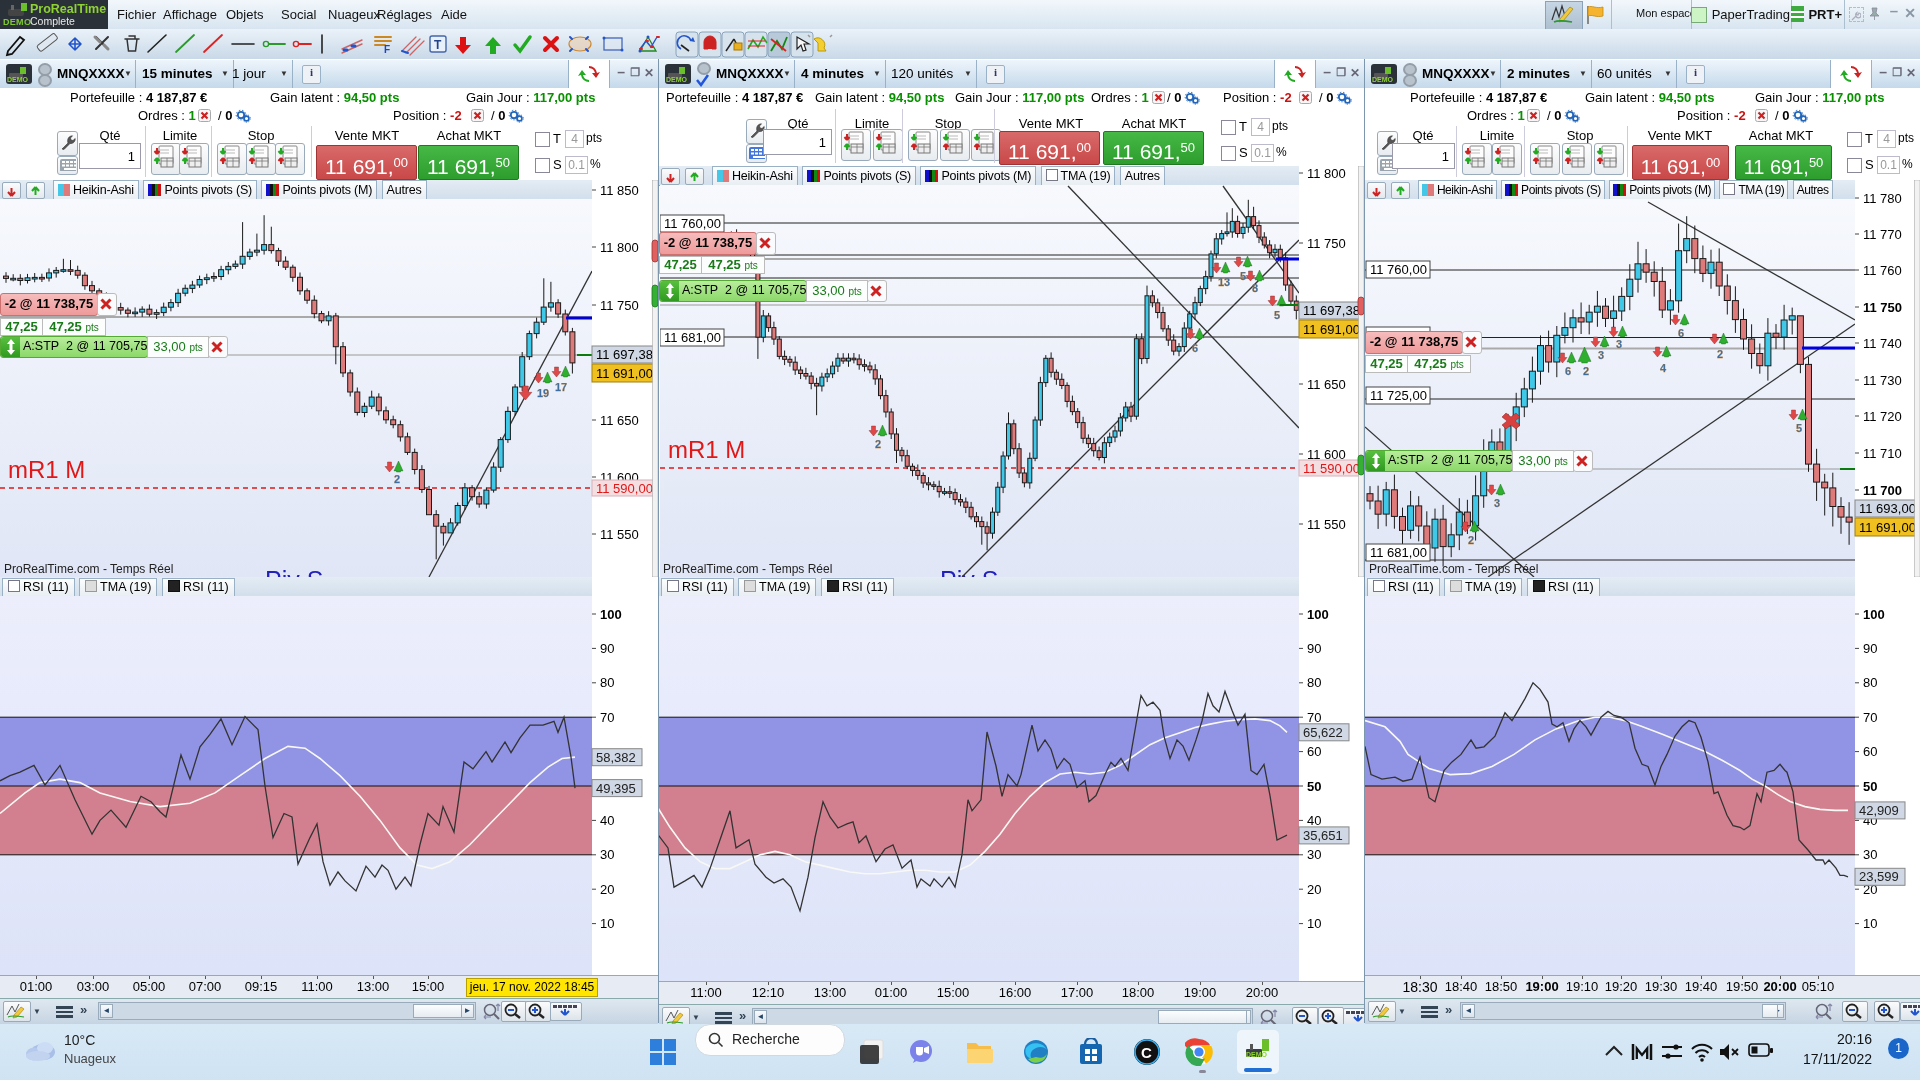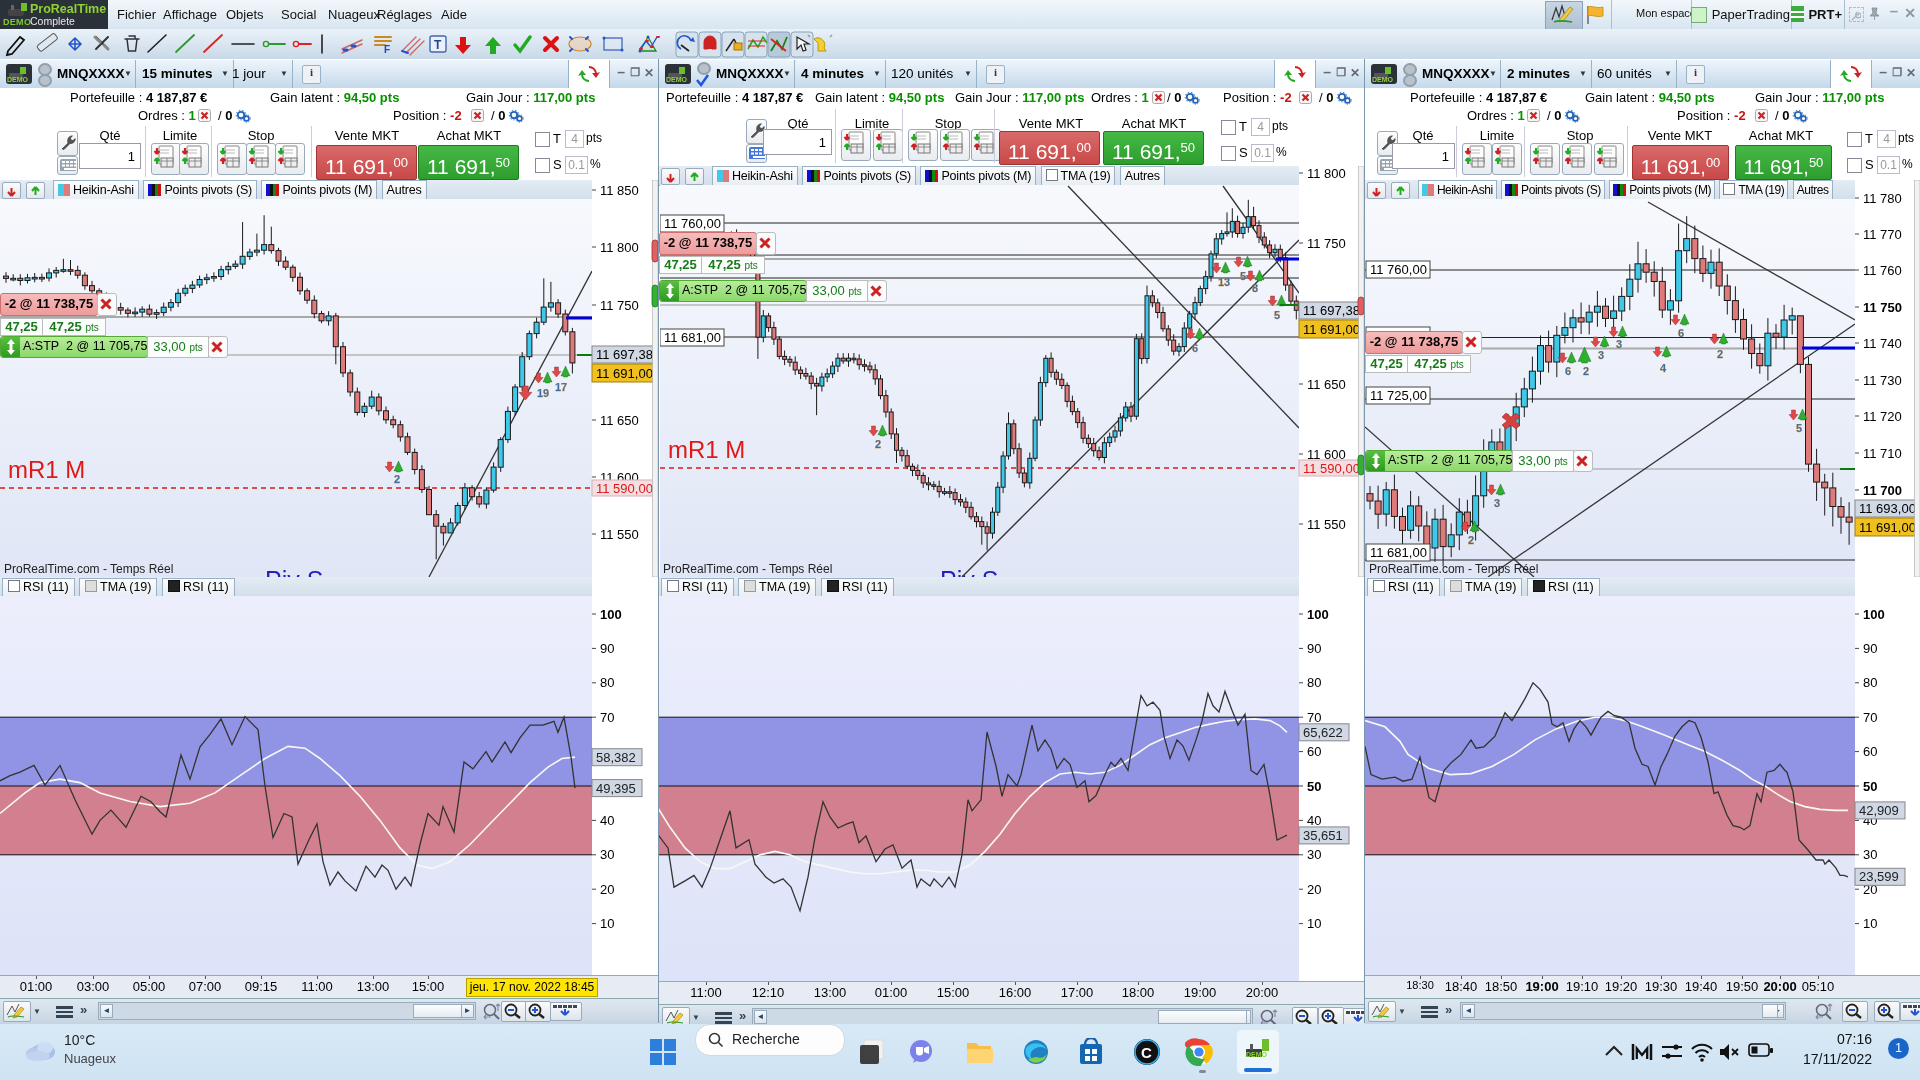--- a/index.html
+++ b/index.html
@@ -1663,21 +1663,21 @@
       <line x1="1855" y1="614" x2="1859" y2="614" stroke="#444" stroke-width="1"></line>
       <text x="1863" y="618.5" font-size="13" font-weight="bold" fill="#000">100</text>
       <rect x="1855" y="801.9" width="50" height="17" fill="#cfd8e4" stroke="#888" stroke-width="1"></rect>
       <text x="1859" y="814.9" font-size="13" fill="#222">42,909</text>
       <rect x="1855" y="868.3" width="50" height="17" fill="#cfd8e4" stroke="#888" stroke-width="1"></rect>
       <text x="1859" y="881.3" font-size="13" fill="#222">23,599</text>
     </g>
   </svg>
 
 <div style="position:absolute;left:1365px;top:975px;width:555px;height:23px;background:#e7ecf4;border-top:1px solid #98a8bc">
-    <div style="position:absolute;left:27px;top:3px;width:56px;text-align:center;font-size:11px">18:30</div>
+    <div style="position:absolute;left:27px;top:3px;width:56px;text-align:center;font-size:14px">18:30</div>
     <div style="position:absolute;left:55px;top:0;height:3px;border-left:1px solid #555"></div>
     <div style="position:absolute;left:68px;top:3px;width:56px;text-align:center;font-size:13px">18:40</div>
     <div style="position:absolute;left:96px;top:0;height:3px;border-left:1px solid #555"></div>
     <div style="position:absolute;left:108px;top:3px;width:56px;text-align:center;font-size:13px">18:50</div>
     <div style="position:absolute;left:136px;top:0;height:3px;border-left:1px solid #555"></div>
     <div style="position:absolute;left:149px;top:3px;width:56px;text-align:center;font-weight:bold;font-size:13px">19:00</div>
     <div style="position:absolute;left:177px;top:0;height:3px;border-left:1px solid #555"></div>
     <div style="position:absolute;left:189px;top:3px;width:56px;text-align:center;font-size:13px">19:10</div>
     <div style="position:absolute;left:217px;top:0;height:3px;border-left:1px solid #555"></div>
     <div style="position:absolute;left:228px;top:3px;width:56px;text-align:center;font-size:13px">19:20</div>
@@ -1832,16 +1832,16 @@
     </svg>
   <svg style="position:absolute;left:1717px;top:17px" width="26" height="22">
       <path d="M3 8 v6 h4 l5 5 V3 L7 8 z" fill="#111"></path>
       <path d="M15 8 l6 6 m0 -6 l-6 6" stroke="#111" stroke-width="1.8"></path>
     </svg>
   <svg style="position:absolute;left:1748px;top:18px" width="26" height="18">
       <rect x="1" y="2" width="20" height="12" rx="3" fill="none" stroke="#111" stroke-width="1.6"></rect>
       <rect x="22" y="6" width="3" height="5" rx="1" fill="#111"></rect>
       <rect x="3.5" y="4.5" width="6" height="7" fill="#111"></rect>
     </svg>
-  <div style="position:absolute;left:1792px;top:7px;width:80px;text-align:right;font-size:14px;color:#111">07:16</div>
+  <div style="position:absolute;left:1792px;top:7px;width:80px;text-align:right;font-size:14px;color:#111">20:16</div>
   <div style="position:absolute;left:1782px;top:27px;width:90px;text-align:right;font-size:14px;color:#111">17/11/2022</div>
 
   <div style="position:absolute;left:1888px;top:14px;width:21px;height:21px;background:#1a66c8;border-radius:50%;color:#fff;font-size:12px;text-align:center;line-height:21px">1</div>
 </div>
 </body></html>

